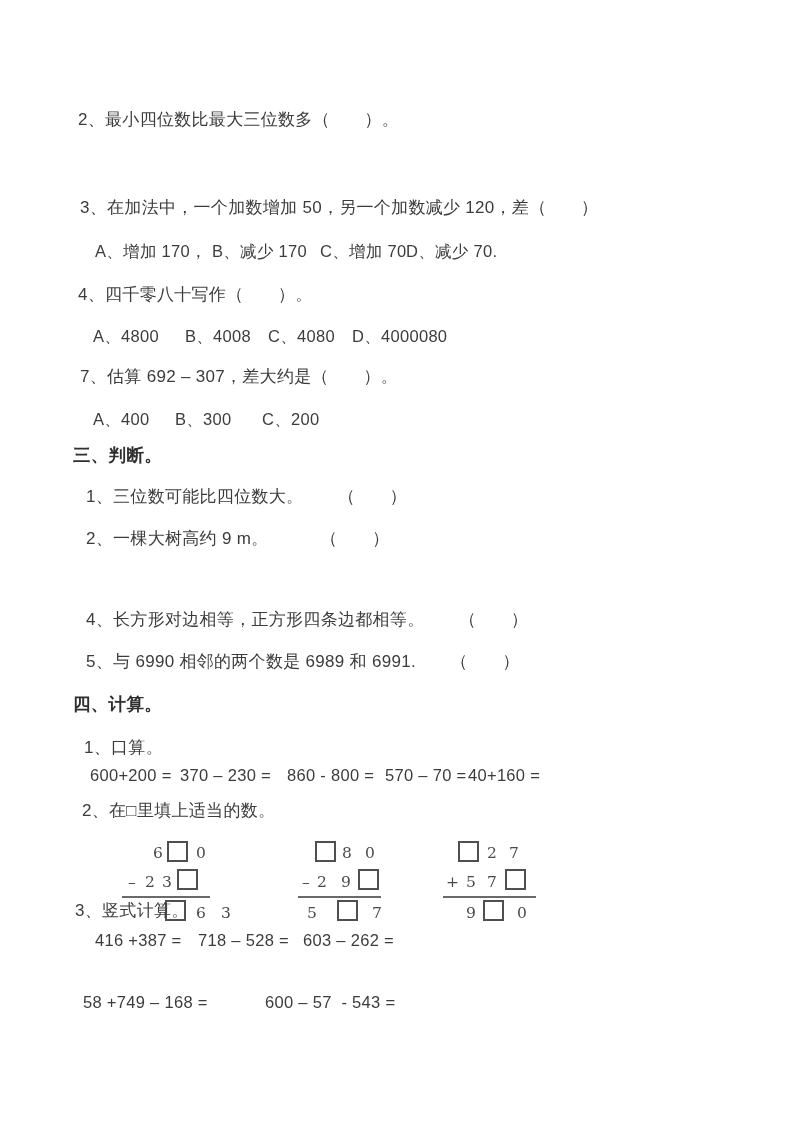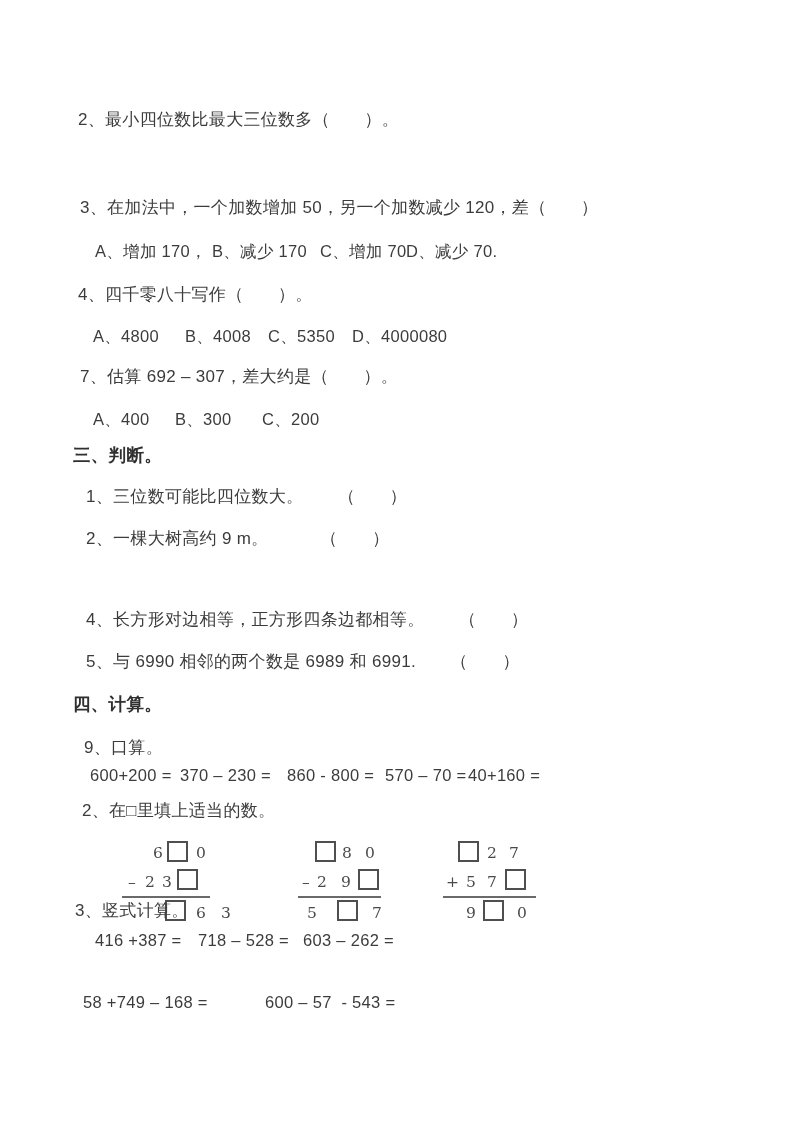--- a/index.html
+++ b/index.html
@@ -32,40 +32,40 @@
     <span style="left:95px">A、增加 170，</span>
     <span style="left:212px">B、减少 170</span>
     <span style="left:320px">C、增加 70</span>
     <span style="left:406px">D、减少 70.</span>
   </div>
 
   <div class="line" style="left:78px;top:284px">4、四千零八十写作（　　）。</div>
   <div class="row" style="top:326px">
     <span style="left:93px">A、4800</span>
     <span style="left:185px">B、4008</span>
-    <span style="left:268px">C、5350</span>
+    <span style="left:268px">C、4080</span>
     <span style="left:352px">D、4000080</span>
   </div>
 
   <div class="line" style="left:80px;top:366px">7、估算 692 – 307，差大约是（　　）。</div>
   <div class="row" style="top:409px">
     <span style="left:93px">A、400</span>
     <span style="left:175px">B、300</span>
     <span style="left:262px">C、200</span>
   </div>
 
   <div class="line sec-title" style="left:73px;top:444px">三、判断。</div>
   <div class="line" style="left:86px;top:486px">1、三位数可能比四位数大。　　（　　）</div>
   <div class="line" style="left:86px;top:528px">2、一棵大树高约 9 m。　　　（　　）</div>
   <div class="line" style="left:86px;top:609px">4、长方形对边相等，正方形四条边都相等。　　（　　）</div>
   <div class="line" style="left:86px;top:651px">5、与 6990 相邻的两个数是 6989 和 6991.　　（　　）</div>
 
   <div class="line sec-title" style="left:73px;top:693px">四、计算。</div>
 
-  <div class="line" style="left:84px;top:737px">9、口算。</div>
+  <div class="line" style="left:84px;top:737px">1、口算。</div>
   <div class="row" style="top:766px">
     <span style="left:90px">600+200 =</span>
     <span style="left:180px">370 – 230 =</span>
     <span style="left:287px">860 - 800 =</span>
     <span style="left:385px">570 – 70 =</span>
     <span style="left:468px">40+160 =</span>
   </div>
 
   <div class="line" style="left:82px;top:800px">2、在□里填上适当的数。</div>
 

